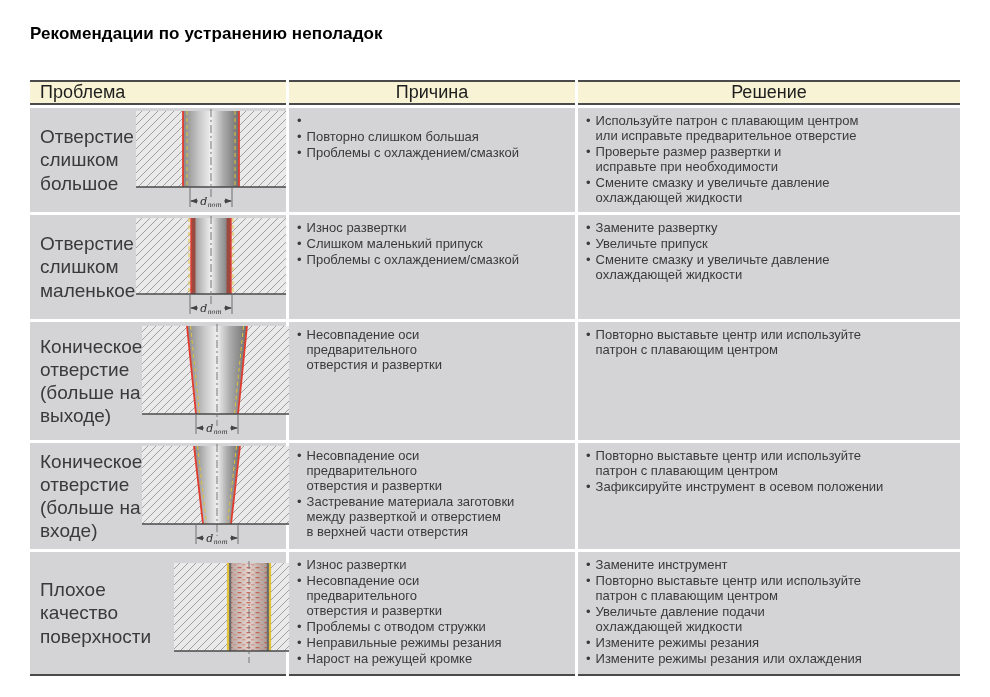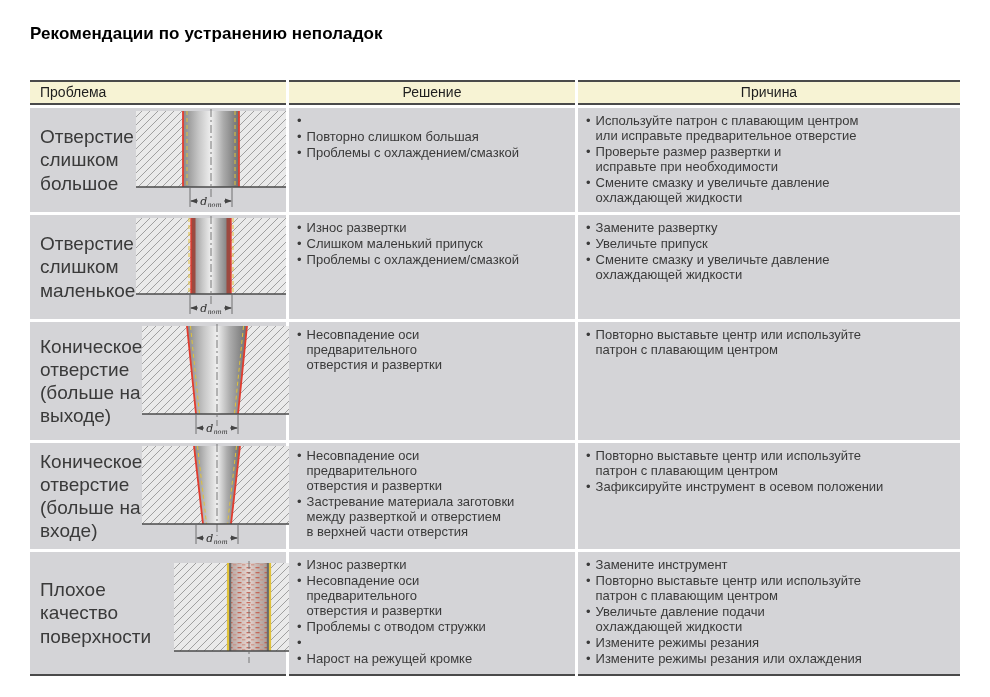--- a/index.html
+++ b/index.html
@@ -17,21 +17,21 @@
     column-gap: 3px; row-gap: 3px;
     width: 930px;
     margin: 36px 0 0 30px;
     background: #ffffff;
   }
 
   .hcell {
     background: #f7f3d4;
     border-top: 2px solid #4a4a4a;
     border-bottom: 2px solid #4a4a4a;
-    font-size: 14px; color: #1e1e1e;
+    font-size: 18px; color: #1e1e1e;
     padding: 2px 0 3px 0;
     line-height: 16px;
   }
   .hcell.left { text-align: left; padding-left: 10px; }
   .hcell.center { text-align: center; }
 
   .cell { background: #d4d4d7; }
   .cell.last { border-bottom: 2px solid #4a4a4a; }
 
   .pcell { display: flex; align-items: center; }
@@ -57,22 +57,22 @@
   .btext { white-space: pre-line; }
 </style>
 </head>
 <body>
 
 <h1 class="page-title">Рекомендации по устранению неполадок</h1>
 
 <div class="trouble-table">
 
   <div class="hcell left">Проблема</div>
+  <div class="hcell center">Причина</div>
   <div class="hcell center">Решение</div>
-  <div class="hcell center">Причина</div>
 
   <div class="cell pcell r1">
     <div class="problem-label">Отверстие
 слишком
 большое</div>
     <div class="figure">
         <svg width="150" height="102" viewBox="0 0 150 102">
           <defs>
     <pattern id="hatch0" width="8" height="8" patternUnits="userSpaceOnUse">
       <path d="M0,8 L8,0 M-2,2 L2,-2 M6,10 L10,6" stroke="#979797" stroke-width="0.9" fill="none"></path>
@@ -401,20 +401,21 @@
           <span class="btext">Несовпадение оси
 предварительного
 отверстия и развертки</span>
         </li>
         <li>
           <span class="bullet">•</span>
           <span class="btext">Проблемы с отводом стружки</span>
         </li>
         <li>
           <span class="bullet">•</span>
+          <span class="btext">Неправильные режимы резания</span>
         </li>
         <li>
           <span class="bullet">•</span>
           <span class="btext">Нарост на режущей кромке</span>
         </li>
       </ul>
   </div>
   <div class="cell listcell last">
     <ul>
         <li>

